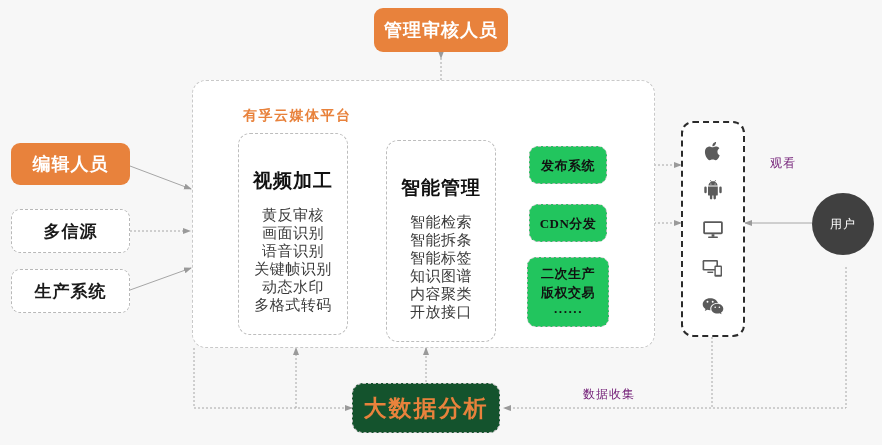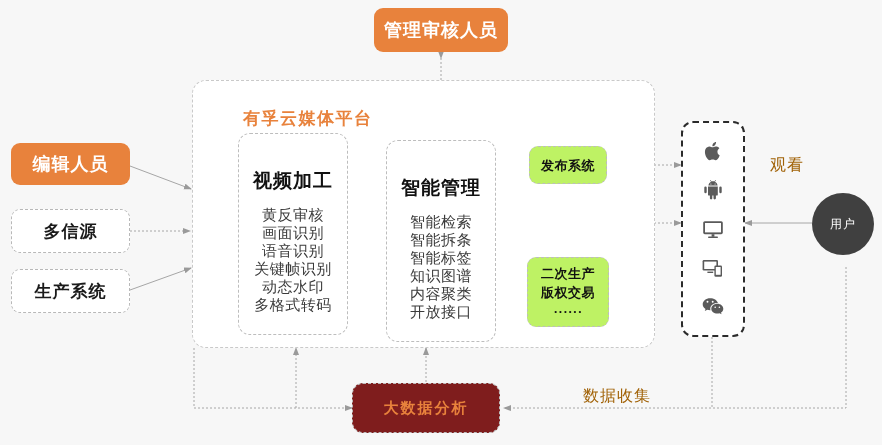--- a/index.html
+++ b/index.html
@@ -62,21 +62,21 @@
     background: #ffffff;
     border: 1px dashed #c9c9c9;
     border-radius: 14px;
     display: block;
   }
   .platform-title {
     position: absolute;
     left: 50px;
     top: 26px;
     color: #e8823c;
-    font-size: 17px;
+    font-size: 14px;
     font-weight: bold;
     letter-spacing: 1.5px;
     font-family: "Liberation Sans", "DejaVu Sans", sans-serif;
   }
 
   
   .panel {
     background: #ffffff;
     border: 1px dashed #bdbdbd;
     border-radius: 12px;
@@ -94,21 +94,21 @@
   }
   .panel-item {
     font-size: 15px;
     color: #3b3b3b;
     line-height: 18px;
     letter-spacing: 0.5px;
   }
 
   
   .outbox {
-    background: #bef264;
+    background: #22c55e;
     border: 1px dashed #bdbdbd;
     border-radius: 9px;
     font-size: 13px;
     font-weight: bold;
     color: #111111;
     letter-spacing: 0.5px;
     line-height: 19px;
   }
 
   
@@ -136,36 +136,36 @@
   .user-circle {
     background: #404040;
     border-radius: 50%;
     color: #ffffff;
     font-size: 12px;
     letter-spacing: 1px;
   }
 
   
   .bigdata {
-    background: #7f1d1d;
+    background: #14532d;
     border: 1px dashed #bdbdbd;
     border-radius: 11px;
     color: #e8823c;
-    font-size: 15px;
+    font-size: 23px;
     font-weight: bold;
     letter-spacing: 2px;
     font-family: "Liberation Sans", "DejaVu Sans", sans-serif;
     text-align: right;
   }
 
   
   .edge-label {
     position: absolute;
-    font-size: 16px;
-    color: #a16207;
+    font-size: 12px;
+    color: #701a75;
     letter-spacing: 1px;
     white-space: nowrap;
   }
 </style>
 </head>
 <body>
 
 <div id="canvas">
 
   <svg id="wires" viewBox="0 0 882 445" xmlns="http://www.w3.org/2000/svg">
@@ -248,20 +248,23 @@
     <div class="panel-item">智能标签</div>
     <div class="panel-item">知识图谱</div>
     <div class="panel-item">内容聚类</div>
     <div class="panel-item">开放接口</div>
   </div>
 
   <div class="node outbox" style="left:529px; top:146px; width:78px; height:38px;">
     <span>发布系统</span>
   </div>
 
+  <div class="node outbox" style="left:529px; top:204px; width:78px; height:38px;">
+    <span>CDN分发</span>
+  </div>
 
   <div class="node outbox" style="left:527px; top:257px; width:82px; height:70px;">
     <span>二次生产</span>
     <span>版权交易</span>
     <span>······</span>
   </div>
 
   <div class="node devices" style="left:681px; top:121px; width:64px; height:216px;">
 
     <div class="device-icon">

